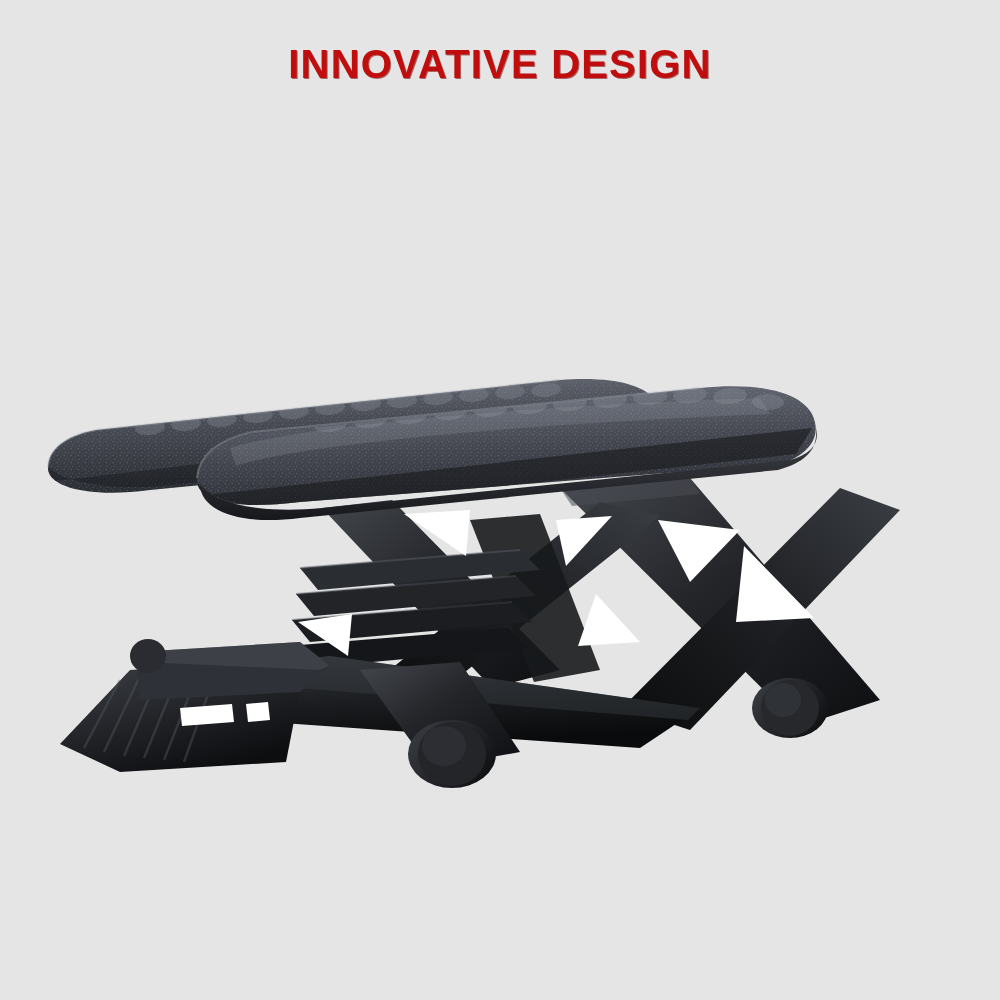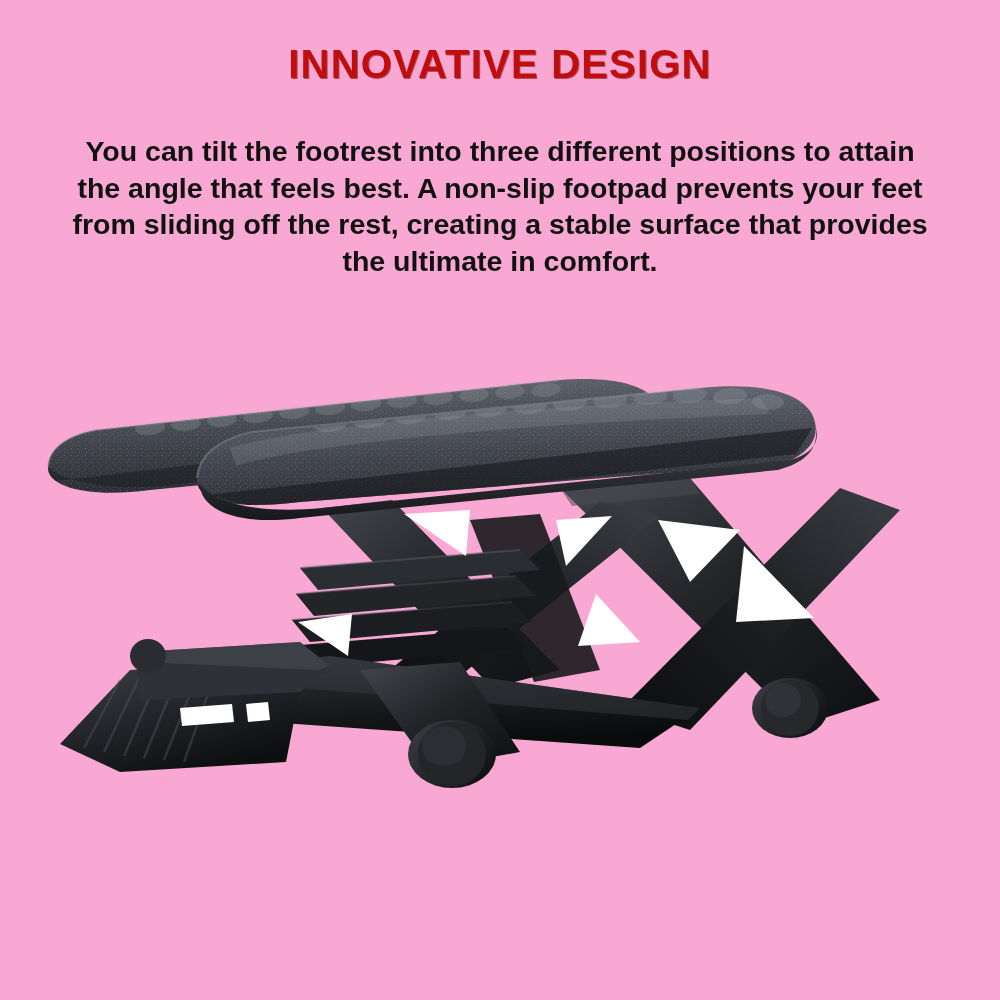--- a/index.html
+++ b/index.html
@@ -5,21 +5,21 @@
   * { margin:0; padding:0; box-sizing:border-box; }
   html, body {
     width:1000px; height:1000px;
     background:#ffffff;
     font-family:"Liberation Sans", sans-serif;
     overflow:hidden;
   }
   #page {
     position:relative;
     width:1000px; height:1000px;
-    background:#f9a8d4;
+    background:#e5e5e5;
   }
 
   
   .headline {
     position:absolute;
     top:42px; left:0; width:1000px;
     text-align:center;
     font-size:40px;
     font-weight:bold;
     letter-spacing:1.2px;
@@ -46,21 +46,20 @@
   }
   .product-svg { display:block; width:1000px; height:470px; }
 </style>
 </head>
 <body>
 
 <div id="page">
 
   <h1 class="headline">INNOVATIVE DESIGN</h1>
 
-  <p class="body-copy">You can tilt the footrest into three different positions to attain the angle that feels best. A non-slip footpad prevents your feet from sliding off the rest, creating a stable surface that provides the ultimate in comfort.</p>
 
   <div class="product-stage">
     <svg class="product-svg" viewBox="0 0 1000 470" xmlns="http://www.w3.org/2000/svg">
       <defs>
 
         <linearGradient id="padFront" x1="0" y1="0" x2="0.25" y2="1">
           <stop offset="0%" stop-color="#7a7e88"></stop>
           <stop offset="22%" stop-color="#5f636d"></stop>
           <stop offset="60%" stop-color="#43464f"></stop>
           <stop offset="100%" stop-color="#2c2f35"></stop>

